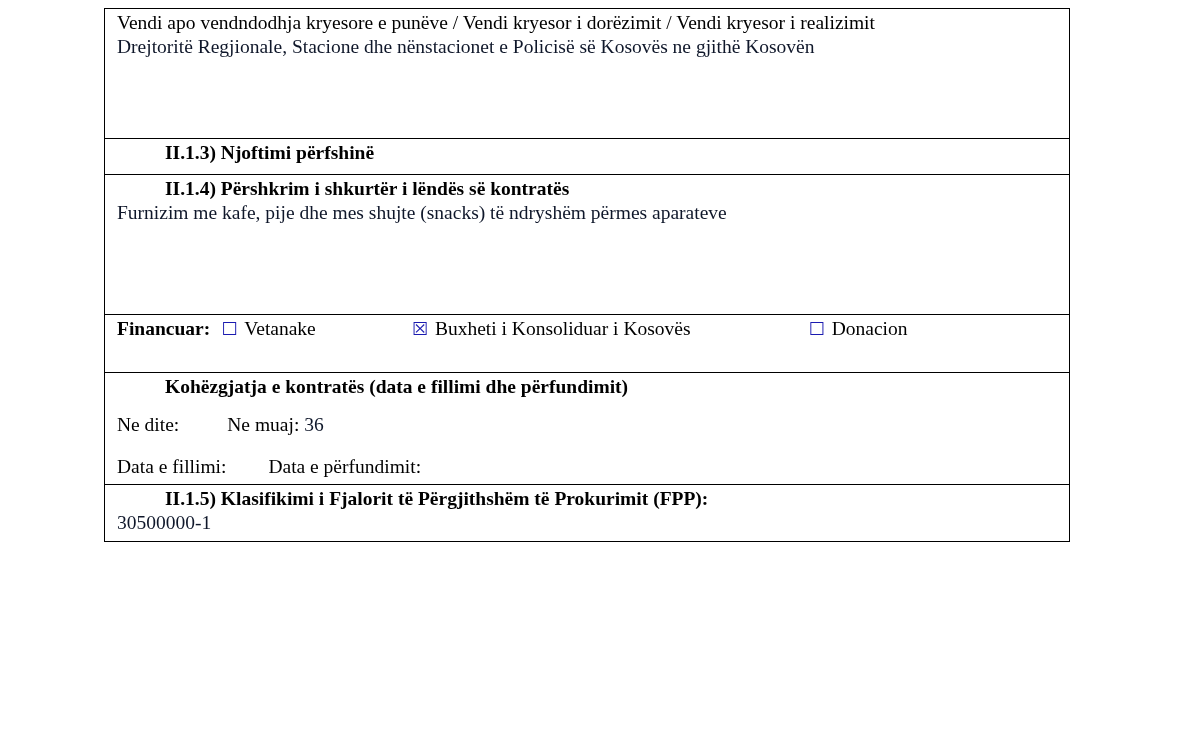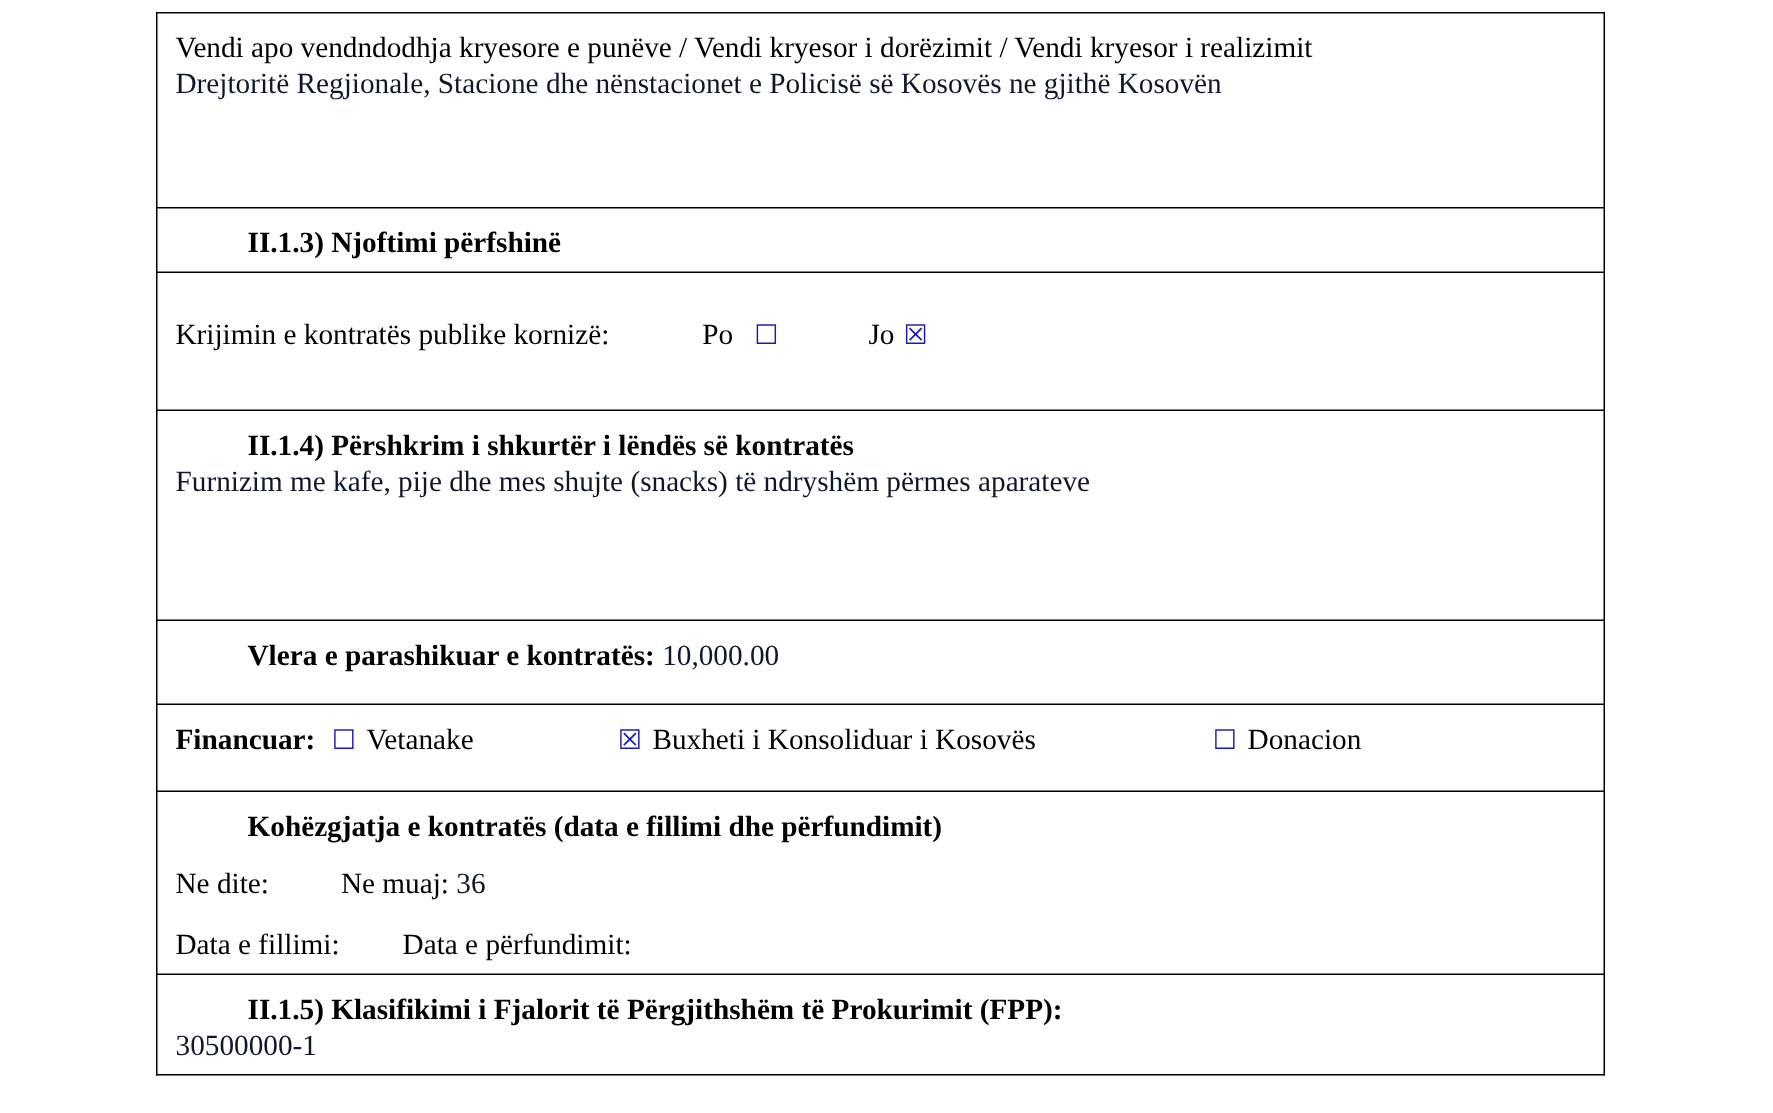--- a/index.html
+++ b/index.html
@@ -23,21 +23,21 @@
   .doc-table {
     position: absolute;
     left: 104px;
     top: 8px;
     width: 966px;
     border-collapse: collapse;
     table-layout: fixed;
   }
   .doc-table td {
     border: 1.6px solid #000000;
-    padding: 12px 10px 6px 12px;
+    padding: 2px 10px 6px 12px;
     vertical-align: top;
     font-size: 19.5px;
     line-height: 1.22;
   }
   .b { font-weight: bold; margin-left: 48px; }
   .blue-b { color: #0f172a; font-weight: normal; }
   .row-place { height: 130px; }
   .row-includes { height: 36px; }
   .row-framework { height: 92px; }
   .row-framework-dur { height: 32px; }
@@ -85,45 +85,29 @@
           <div class="blue-b">Drejtoritë Regjionale, Stacione dhe nënstacionet e Policisë së Kosovës ne gjithë Kosovën</div>
         </td>
       </tr>
 
       <tr class="row-includes">
         <td>
           <div class="b">II.1.3) Njoftimi përfshinë</div>
         </td>
       </tr>
 
-      <tr class="row-framework">
-        <td>
-          <div style="height:18px"></div>
-          <div>
-            <span>Krijimin e kontratës publike kornizë:</span><span class="inline-gap-1"></span><span>Po</span><span class="inline-gap-3"></span><span class="chk">☐</span><span class="inline-gap-2"></span><span>Jo</span><span class="chk" style="margin-left:6px">☒</span>
-          </div>
-        </td>
-      </tr>
 
 
       <tr class="row-desc">
         <td>
           <div class="b">II.1.4) Përshkrim i shkurtër i lëndës së kontratës</div>
           <div class="blue-b">Furnizim me kafe, pije dhe mes shujte (snacks) të ndryshëm përmes aparateve</div>
         </td>
       </tr>
 
-      <tr class="row-value">
-        <td>
-          <div>
-            <span class="b">Vlera e parashikuar e kontratës:</span>
-            <span class="blue-b">10,000.00</span>
-          </div>
-        </td>
-      </tr>
 
       <tr class="row-finance">
         <td>
           <div class="finance-row">
             <span class="fin-label">Financuar:</span>
             <span class="fin-opt fin-opt-1">
               <span class="chk">☐</span>
               <span>Vetanake</span>
             </span>
             <span class="fin-opt fin-opt-2">

